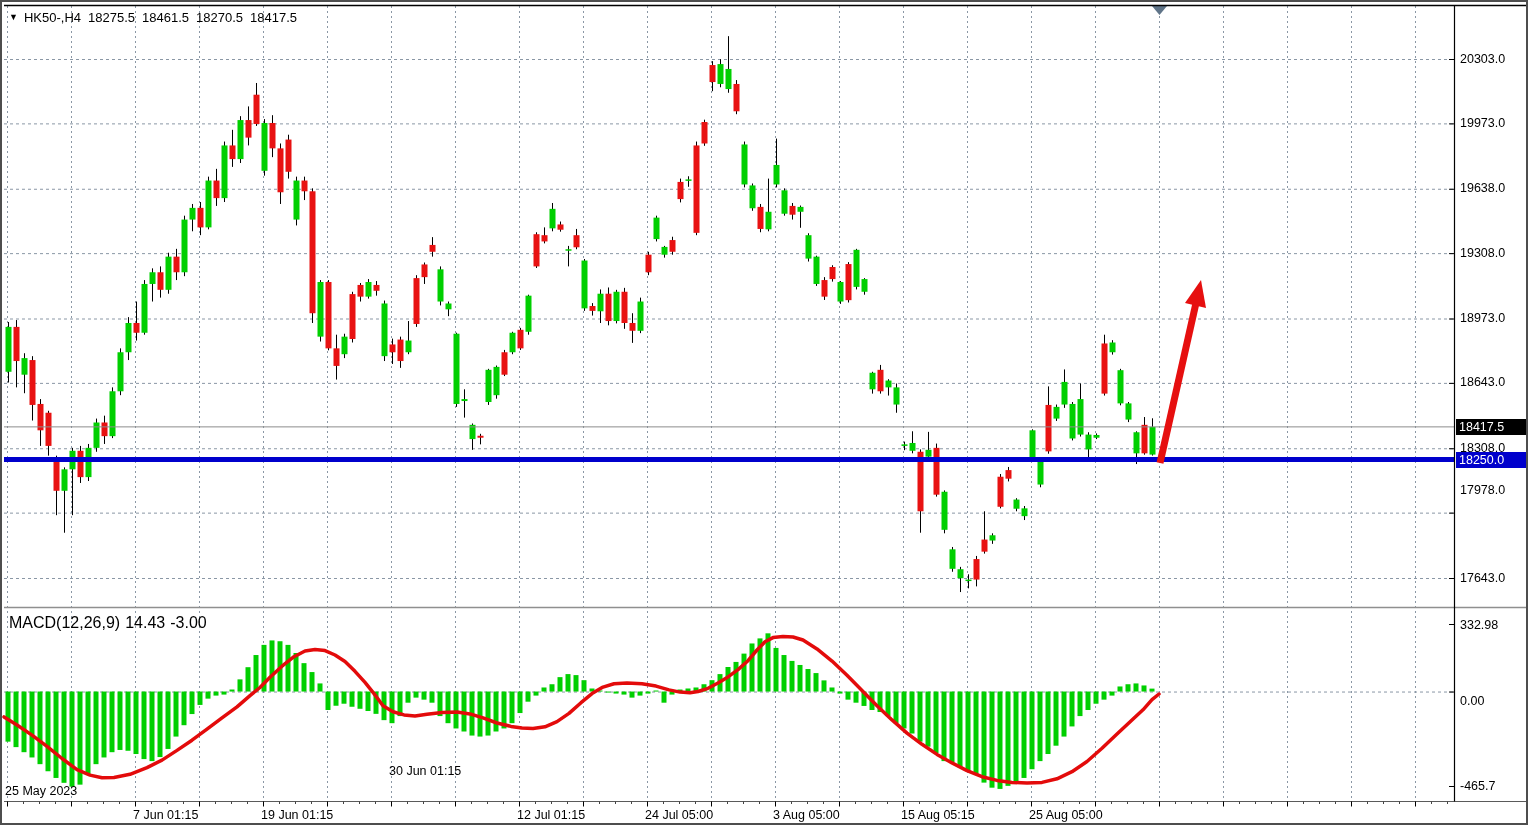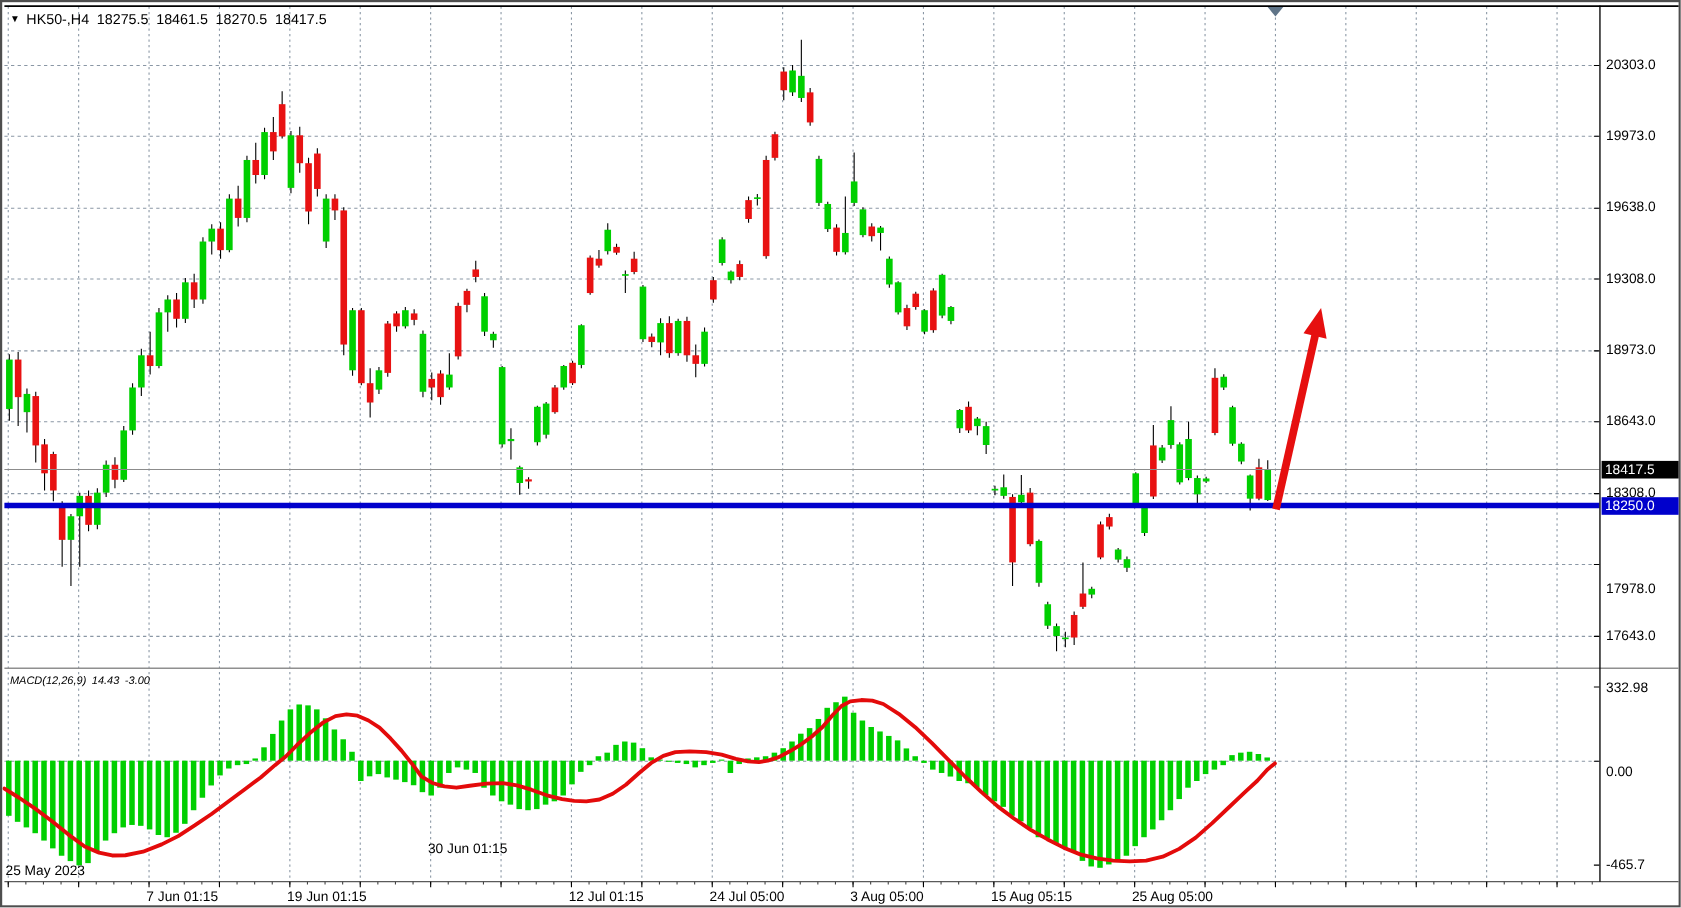--- a/index.html
+++ b/index.html
@@ -8,21 +8,21 @@
     border:2px solid #4e4e4e;box-sizing:border-box;overflow:hidden;
     font-family:"Liberation Sans",sans-serif;color:#000;
   }
   svg{position:absolute;left:0;top:0;}
   .symbol-label{
     position:absolute;left:7px;top:8px;font-size:13px;white-space:nowrap;
     display:flex;align-items:center;gap:6px;z-index:5;
   }
   .symbol-label .vals span{margin-right:7px;}
   .tri{font-size:9px;line-height:9px;cursor:pointer;}
-  .macd-label{position:absolute;left:7px;top:612px;font-size:10px;white-space:nowrap;z-index:5;font-style:italic;}
+  .macd-label{position:absolute;left:7px;top:612px;font-size:16px;white-space:nowrap;z-index:5;}
   .macd-label span{margin-right:5px;}
   .badge{
     position:absolute;left:1454px;width:71px;height:16px;line-height:16px;
     font-size:12.5px;color:#fff;padding-left:3px;z-index:6;
   }
   .badge.black{background:#000;}
   .badge.blue{background:#0000cc;}
   .axis-label{position:absolute;font-size:12.5px;white-space:nowrap;z-index:4;}
   #price-labels .axis-label,#macd-axis-labels .axis-label{left:1458px;}
 </style>
@@ -657,21 +657,21 @@
   <div id="blue-badge" class="badge blue" style="top: 449.567px;">18250.0</div>
 
   <div id="price-labels">
       <div class="axis-label" style="top: 49.5px;">20303.0</div>
       <div class="axis-label" style="top: 113.887px;">19973.0</div>
       <div class="axis-label" style="top: 179.25px;">19638.0</div>
       <div class="axis-label" style="top: 243.637px;">19308.0</div>
       <div class="axis-label" style="top: 309px;">18973.0</div>
       <div class="axis-label" style="top: 373.387px;">18643.0</div>
       <div class="axis-label" style="top: 438.75px; text-decoration: underline;">18308.0</div>
-      <div class="axis-label" style="top: 526px; text-align: right;">17978.0</div>
+      <div class="axis-label" style="top: 481px; text-align: right;">17978.0</div>
       <div class="axis-label" style="top: 568.5px;">17643.0</div>
     </div>
   <div id="macd-axis-labels">
       <div class="axis-label" style="top: 616px;">332.98</div>
       <div class="axis-label" style="top: 692px;">0.00</div>
       <div class="axis-label" style="top: 776.5px;">-465.7</div>
     </div>
   <div id="date-labels">
       <div class="axis-label" style="top: 782px; left: 3px;">25 May 2023</div>
       <div class="axis-label" style="top: 806px; left: 131px;">7 Jun 01:15</div>

